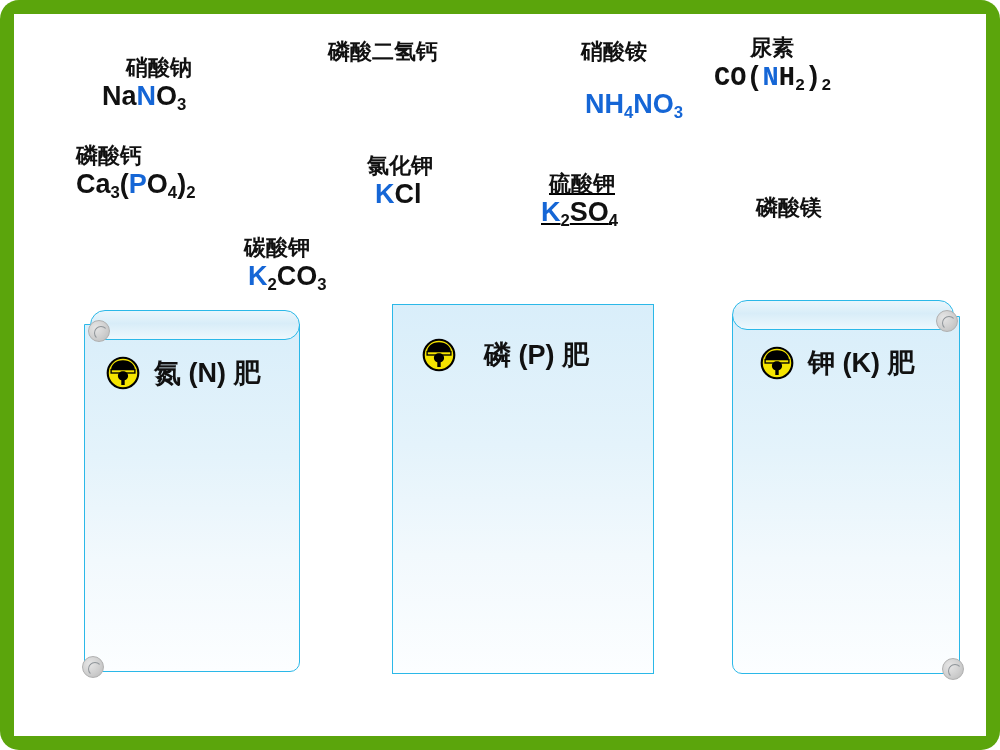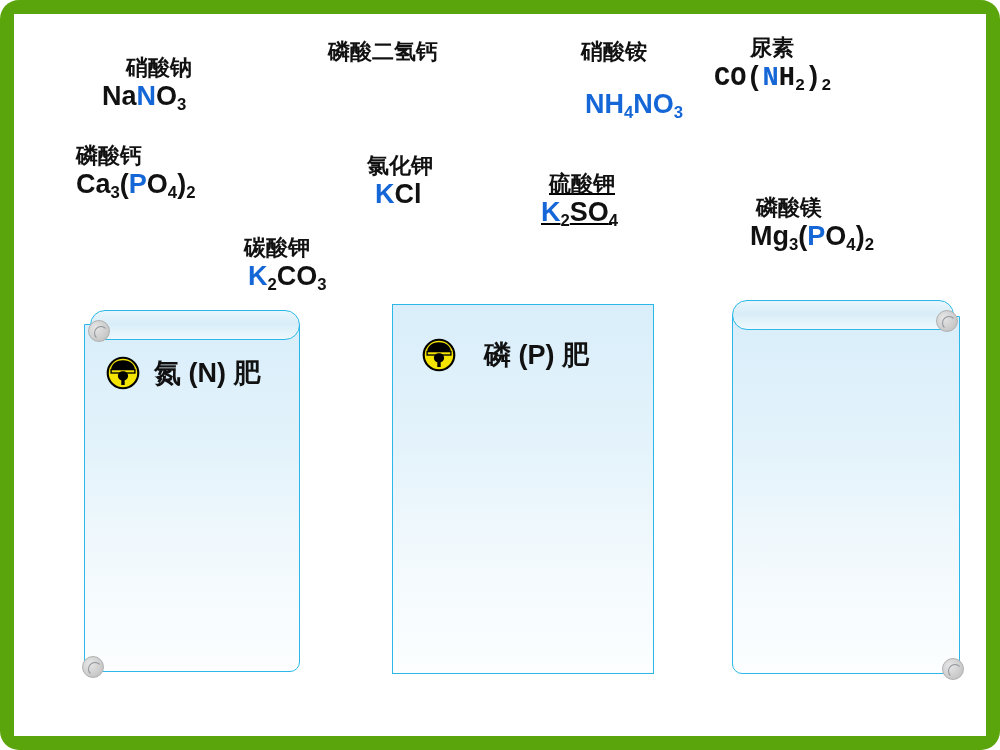--- a/index.html
+++ b/index.html
@@ -226,21 +226,20 @@
       <span class="formula"><span class="hl">K</span><span>Cl</span></span>
     </div>
 
     <div class="compound" id="cmp-k2so4">
       <span class="cn-name">硫酸钾</span>
       <span class="formula"><span class="hl">K</span><sub>2</sub><span>SO</span><sub>4</sub></span>
     </div>
 
     <div class="compound" id="cmp-mg3po42">
       <span class="cn-name">磷酸镁</span>
-      <span class="formula"><span>Mg</span><sub>3</sub><span>(</span><span class="hl">P</span><span>O</span><sub>4</sub><span>)</span><sub>2</sub></span>
     </div>
 
     <div class="compound" id="cmp-k2co3">
       <span class="cn-name">碳酸钾</span>
       <span class="formula"><span class="hl">K</span><sub>2</sub><span>CO</span><sub>3</sub></span>
     </div>
 
     <div class="card scroll" id="card-n">
       <div class="card-body"></div>
       <div class="scroll-top"></div>
@@ -268,16 +267,25 @@
         </svg>
         <span class="card-title">磷 (P) 肥</span>
       </div>
     </div>
 
     <div class="card scroll" id="card-k">
       <div class="card-body"></div>
       <div class="scroll-top"></div>
       <div class="curl tr"></div>
       <div class="curl br"></div>
+      <div class="card-head">
+        <svg class="bell-icon" viewBox="0 0 40 40">
+          <circle cx="20" cy="20" r="18" fill="#f5e400" stroke="#000000" stroke-width="2.5"></circle>
+          <path d="M20 5 C11 5 6 11 6 16 L34 16 C34 11 29 5 20 5 Z" fill="#000000"></path>
+          <rect x="6" y="16" width="28" height="4" fill="#f5e400" stroke="#000000" stroke-width="1.6"></rect>
+          <path d="M20 18 C16.5 18 14 20.5 14 23.5 C14 26 15.8 28 18 28.6 L18 34 L22 34 L22 28.6 C24.2 28 26 26 26 23.5 C26 20.5 23.5 18 20 18 Z" fill="#000000"></path>
+        </svg>
+        <span class="card-title">钾 (K) 肥</span>
+      </div>
     </div>
 
   </div>
 </div>
 
 </body></html>

